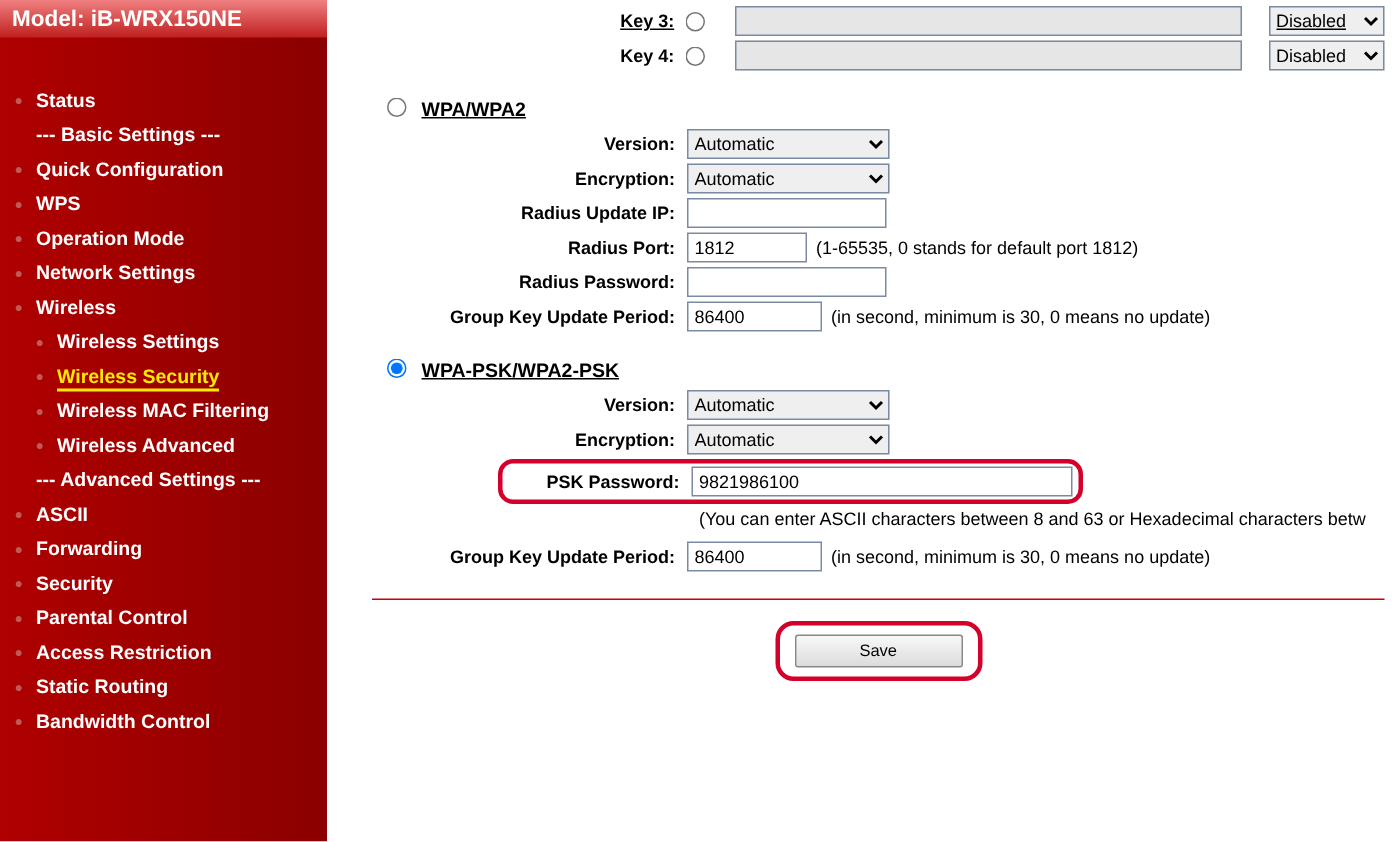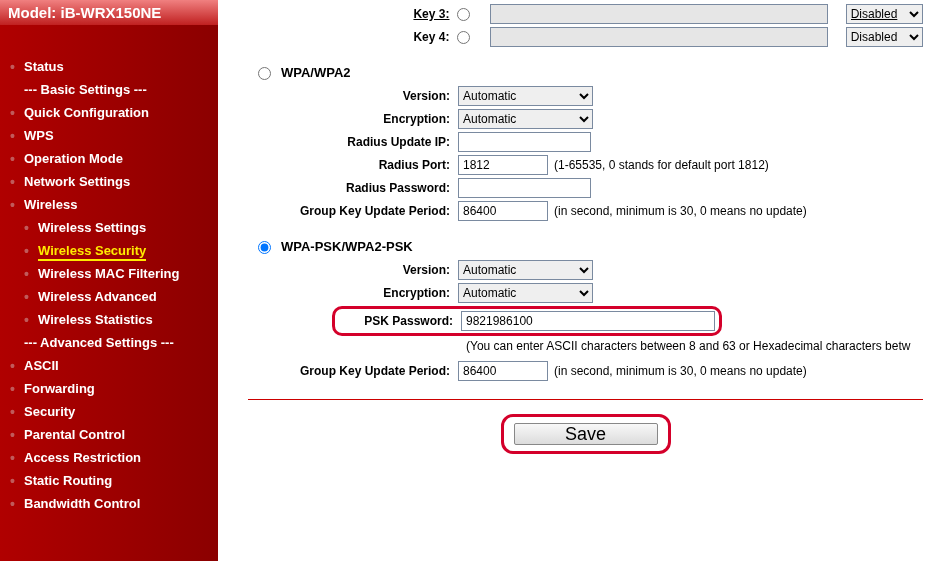--- a/index.html
+++ b/index.html
@@ -20,29 +20,29 @@
   .main { flex: 1; height: 561px; overflow-y: scroll; background: #fff; position: relative; padding: 0 10px 20px 30px; }
   
   .row { display: flex; align-items: center; margin: 3px 0; }
   .lbl { width: 210px; text-align: right; padding-right: 8px; font-weight: bold; color: #000; font-size: 12px; }
   
   input[type=text] { border: 1px solid #7a8aa0; padding: 2px 4px; font-size: 12px; height: 20px; background: #fff; }
   input[type=text].disabled { background: #e6e6e6; }
   select { border: 1px solid #7a8aa0; font-size: 12px; height: 20px; background: #efefef; }
   .note { color: #000; font-size: 12px; margin-left: 6px; }
   
-  .section-radio { display: flex; align-items: flex-end; margin: 18px 0 6px 10px; gap: 10px; }
+  .section-radio { display: flex; align-items: flex-start; margin: 18px 0 6px 10px; gap: 10px; text-decoration: underline; }
   .section-radio input { margin: 0; }
   .section-radio b { font-size: 13px; }
   
   .highlight-box { border: 3px solid #d4002a; border-radius: 10px; padding: 2px 4px; display: inline-flex; align-items: center; }
   
   hr.redline { border: none; border-top: 1px solid #cc0000; margin: 18px 0 14px 0; }
   
-  .save-btn { display: block; margin: 0 auto; width: 144px; height: 22px; background: linear-gradient(#f8f8f8, #dcdcdc); border: 1px solid #888; border-radius: 2px; cursor: pointer; font-size: 18px; }
+  .save-btn { display: block; margin: 0 auto; width: 112px; height: 22px; background: linear-gradient(#f8f8f8, #dcdcdc); border: 1px solid #888; border-radius: 2px; cursor: pointer; font-size: 11px; }
   .save-wrap { display: flex; justify-content: center; }
   .save-highlight { border: 3px solid #d4002a; border-radius: 12px; padding: 6px 10px; display: inline-block; }
   
   .psk-note { margin-left: 218px; font-size: 12px; margin-top: 2px; }
 </style>
 </head>
 <body>
 
 <div class="sidebar">
   <div class="model">Model: iB-WRX150NE</div>
@@ -51,21 +51,20 @@
     <li class="sep"><span>--- Basic Settings ---</span></li>
     <li><span>Quick Configuration</span></li>
     <li><span>WPS</span></li>
     <li><span>Operation Mode</span></li>
     <li><span>Network Settings</span></li>
     <li><span>Wireless</span></li>
     <li class="sub"><span>Wireless Settings</span></li>
     <li class="sub active"><span>Wireless Security</span></li>
     <li class="sub"><span>Wireless MAC Filtering</span></li>
     <li class="sub"><span>Wireless Advanced</span></li>
-    <li class="sub"><span>Wireless Statistics</span></li>
     <li class="sep"><span>--- Advanced Settings ---</span></li>
     <li><span>ASCII</span></li>
     <li><span>Forwarding</span></li>
     <li><span>Security</span></li>
     <li><span>Parental Control</span></li>
     <li><span>Access Restriction</span></li>
     <li><span>Static Routing</span></li>
     <li><span>Bandwidth Control</span></li>
   </ul>
 </div>
@@ -96,21 +95,21 @@
   <div class="row">
       <span class="lbl">Encryption:</span>
       <select style="width:135px;"><option>Automatic</option></select>
     </div>
   <div class="row">
       <span class="lbl">Radius Update IP:</span>
       <input type="text" style="width: 133px;" value="">
     </div>
   <div class="row">
       <span class="lbl">Radius Port:</span>
-      <input type="text" style="width: 90px;" value="1812">
+      <input type="text" style="width: 80px;" value="1812">
       <span class="note">(1-65535, 0 stands for default port 1812)</span>
     </div>
   <div class="row">
       <span class="lbl">Radius Password:</span>
       <input type="text" style="width: 133px;" value="">
     </div>
   <div class="row">
       <span class="lbl">Group Key Update Period:</span>
       <input type="text" style="width: 90px;" value="86400">
       <span class="note">(in second, minimum is 30, 0 means no update)</span>

